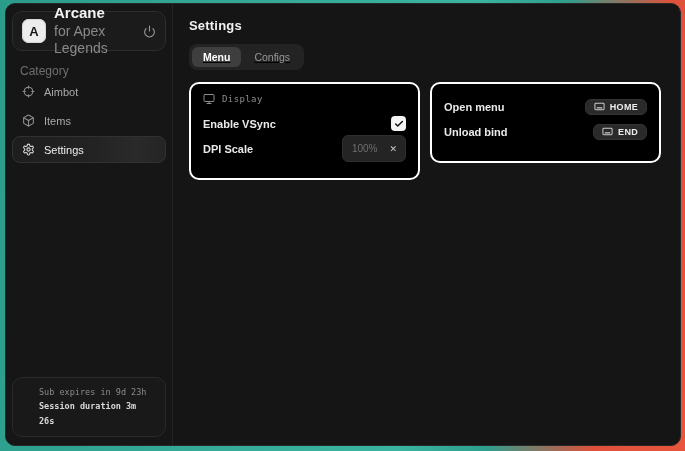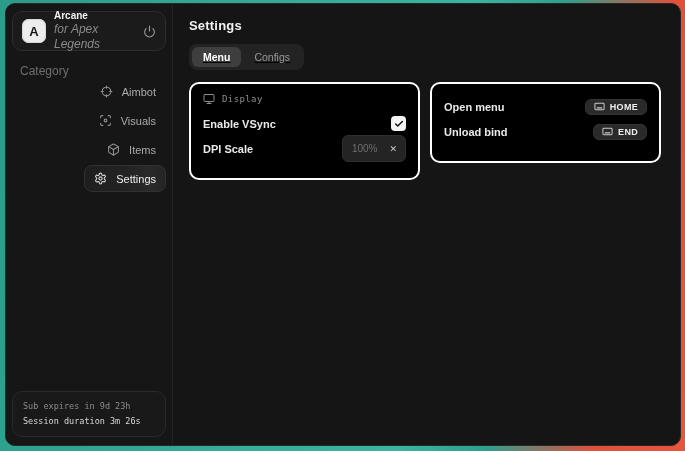--- a/index.html
+++ b/index.html
@@ -32,49 +32,49 @@
     height: 40px; padding: 0 9px;
   }
   .app-logo {
     width: 24px; height: 24px; border-radius: 7px;
     background: #ededed; color: #191919;
     display: grid; place-items: center;
     font-weight: bold; font-size: 13px;
     box-shadow: inset 0 0 0 1px #d7d7d7;
   }
   .app-meta { flex: 1; line-height: 1.25; }
-  .app-name { color: #f2f2f2; font-size: 10px; font-weight: 700; }
-  .app-subtitle { color: #8a8a8a; font-size: 12px; font-style: italic; }
+  .app-name { color: #f2f2f2; font-size: 15px; font-weight: 700; }
+  .app-subtitle { color: #8a8a8a; font-size: 14px; }
   .header-power { color: #9a9a9a; display: flex; }
   .category-label { color: #6e6e6e; font-size: 12px; margin: 13px 8px 0 8px; }
-  .nav { display: flex; flex-direction: column; gap: 2px; align-items: flex-end; }
+  .nav { display: flex; flex-direction: column; gap: 2px; }
   .nav-item {
     display: flex; align-items: center; gap: 9px;
     height: 27px; padding: 0 9px; border-radius: 8px;
     color: #aaaaaa; font-size: 11px;
     border: 1px solid transparent;
     cursor: default;
   }
   .nav-item .icn { display: flex; color: #8f8f8f; }
   .nav-item.active {
     background: linear-gradient(90deg, #1e1e1e 0%, #232323 55%, #2a2a2a 80%, #242424 100%);
     border-color: #313131;
     color: #eeeeee;
   }
   .nav-item.active .icn { color: #d8d8d8; }
   .sidebar-footer {
     margin-top: auto;
     border: 1px solid #2a2a2a; border-radius: 10px;
     background: #191919;
-    padding: 7px 10px 8px 10px;
+    padding: 7px 10px 8px 26px;
     font-family: "DejaVu Sans Mono", monospace;
     font-size: 8.5px; line-height: 1.7;
   }
   .footer-line1 { color: #8b8b8b; }
-  .footer-line2 { color: #d8d8d8; }
+  .footer-line2 { color: #d8d8d8; font-weight: bold; }
   
   .main { flex: 1; padding: 14px 16px; }
   .page-title { color: #f1f1f1; font-size: 13px; font-weight: 700; letter-spacing: .2px; }
   .tab-group {
     display: inline-flex; align-items: center; gap: 2px;
     background: #232323; border-radius: 8px;
     padding: 3px; margin-top: 11px; text-decoration: underline;
   }
   .tab {
     border: none; background: transparent; color: #979797;
@@ -162,32 +162,20 @@
               <line x1="12" y1="18" x2="12" y2="22"></line>
               <line x1="2" y1="12" x2="6" y2="12"></line>
               <line x1="18" y1="12" x2="22" y2="12"></line>
             </svg>
         </span>
         <span>Aimbot</span>
       </div>
       <div class="nav-item">
         <span class="icn">
           <svg width="13" height="13" viewBox="0 0 24 24" fill="none" stroke="currentColor" stroke-width="2" stroke-linecap="round" stroke-linejoin="round">
-              <path d="M3 7V5a2 2 0 0 1 2-2h2"></path>
-              <path d="M17 3h2a2 2 0 0 1 2 2v2"></path>
-              <path d="M21 17v2a2 2 0 0 1-2 2h-2"></path>
-              <path d="M7 21H5a2 2 0 0 1-2-2v-2"></path>
-              <circle cx="12" cy="12" r="2.5"></circle>
-            </svg>
-        </span>
-        <span>Visuals</span>
-      </div>
-      <div class="nav-item">
-        <span class="icn">
-          <svg width="13" height="13" viewBox="0 0 24 24" fill="none" stroke="currentColor" stroke-width="2" stroke-linecap="round" stroke-linejoin="round">
               <path d="M21 16V8a2 2 0 0 0-1-1.73l-7-4a2 2 0 0 0-2 0l-7 4A2 2 0 0 0 3 8v8a2 2 0 0 0 1 1.73l7 4a2 2 0 0 0 2 0l7-4A2 2 0 0 0 21 16z"></path>
               <polyline points="3.27 6.96 12 12.01 20.73 6.96"></polyline>
               <line x1="12" y1="22.08" x2="12" y2="12"></line>
             </svg>
         </span>
         <span>Items</span>
       </div>
       <div class="nav-item active">
         <span class="icn">
           <svg width="13" height="13" viewBox="0 0 24 24" fill="none" stroke="currentColor" stroke-width="2" stroke-linecap="round" stroke-linejoin="round">

